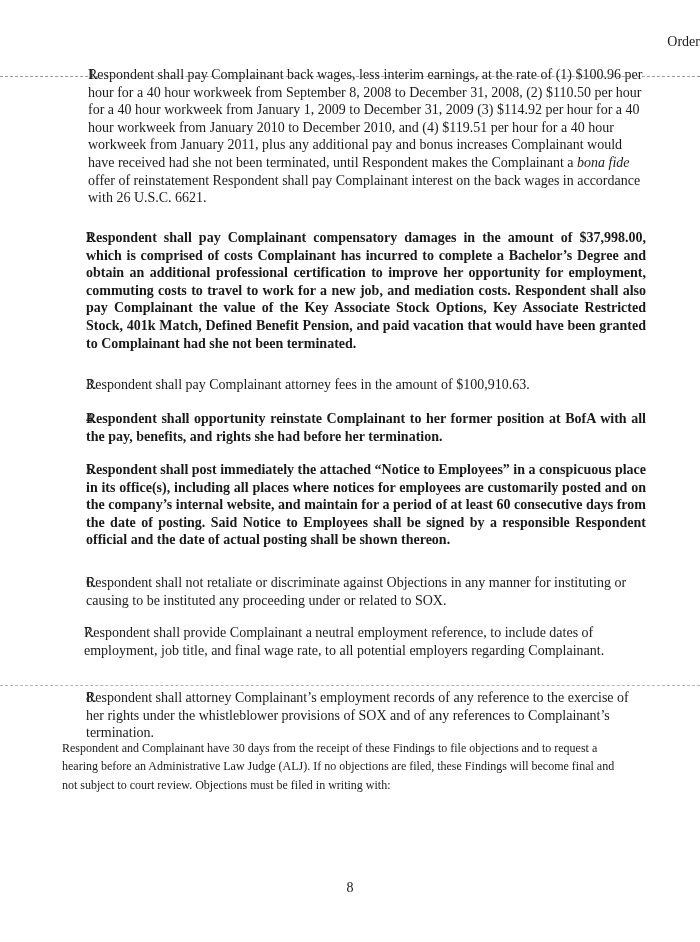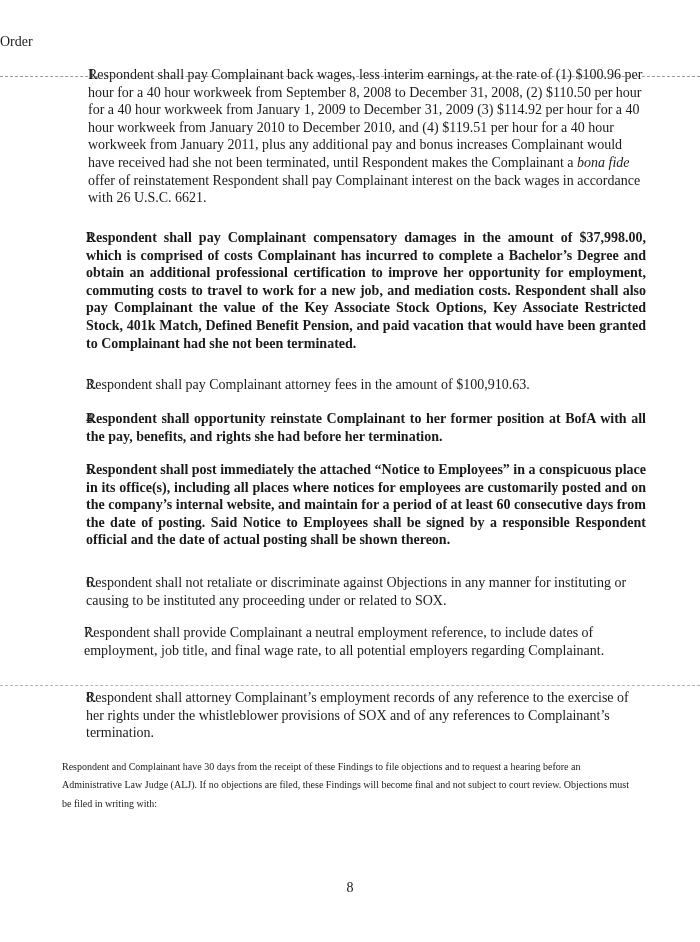--- a/index.html
+++ b/index.html
@@ -3,36 +3,36 @@
   <meta charset="utf-8">
   <style>
     html, body { margin: 0; padding: 0; background: #ffffff; }
     body {
       width: 700px; height: 942px; position: relative; overflow: hidden;
       font-family: "Liberation Serif", "DejaVu Serif", serif;
       color: #1a1a1a;
     }
     .title {
       position: absolute; top: 34px; left: 0; width: 700px;
-      text-align: left; font-size: 14px;
+      text-align: right; font-size: 14px;
     }
     .scan-line {
       position: absolute; left: 0; width: 700px; height: 0;
       border-top: 1px dashed #9a9a9a;
     }
     .item {
       position: absolute; left: 86px; width: 560px;
       font-size: 14px; line-height: 17.6px;
     }
     .item .num { position: absolute; left: 0; top: 0; width: 24px; }
     .item .body { }
     .item.just .body { text-align: justify; font-weight: bold; }
     .closing {
-      position: absolute; left: 62px; top: 758px; width: 570px;
-      font-size: 10px; line-height: 18.3px;
+      position: absolute; left: 62px; top: 739px; width: 570px;
+      font-size: 12px; line-height: 18.3px;
     }
     .page-num {
       position: absolute; top: 880px; left: 0; width: 700px;
       text-align: center; font-size: 14px;
     }
     em { font-style: italic; }
   </style>
 </head>
 <body>
 

